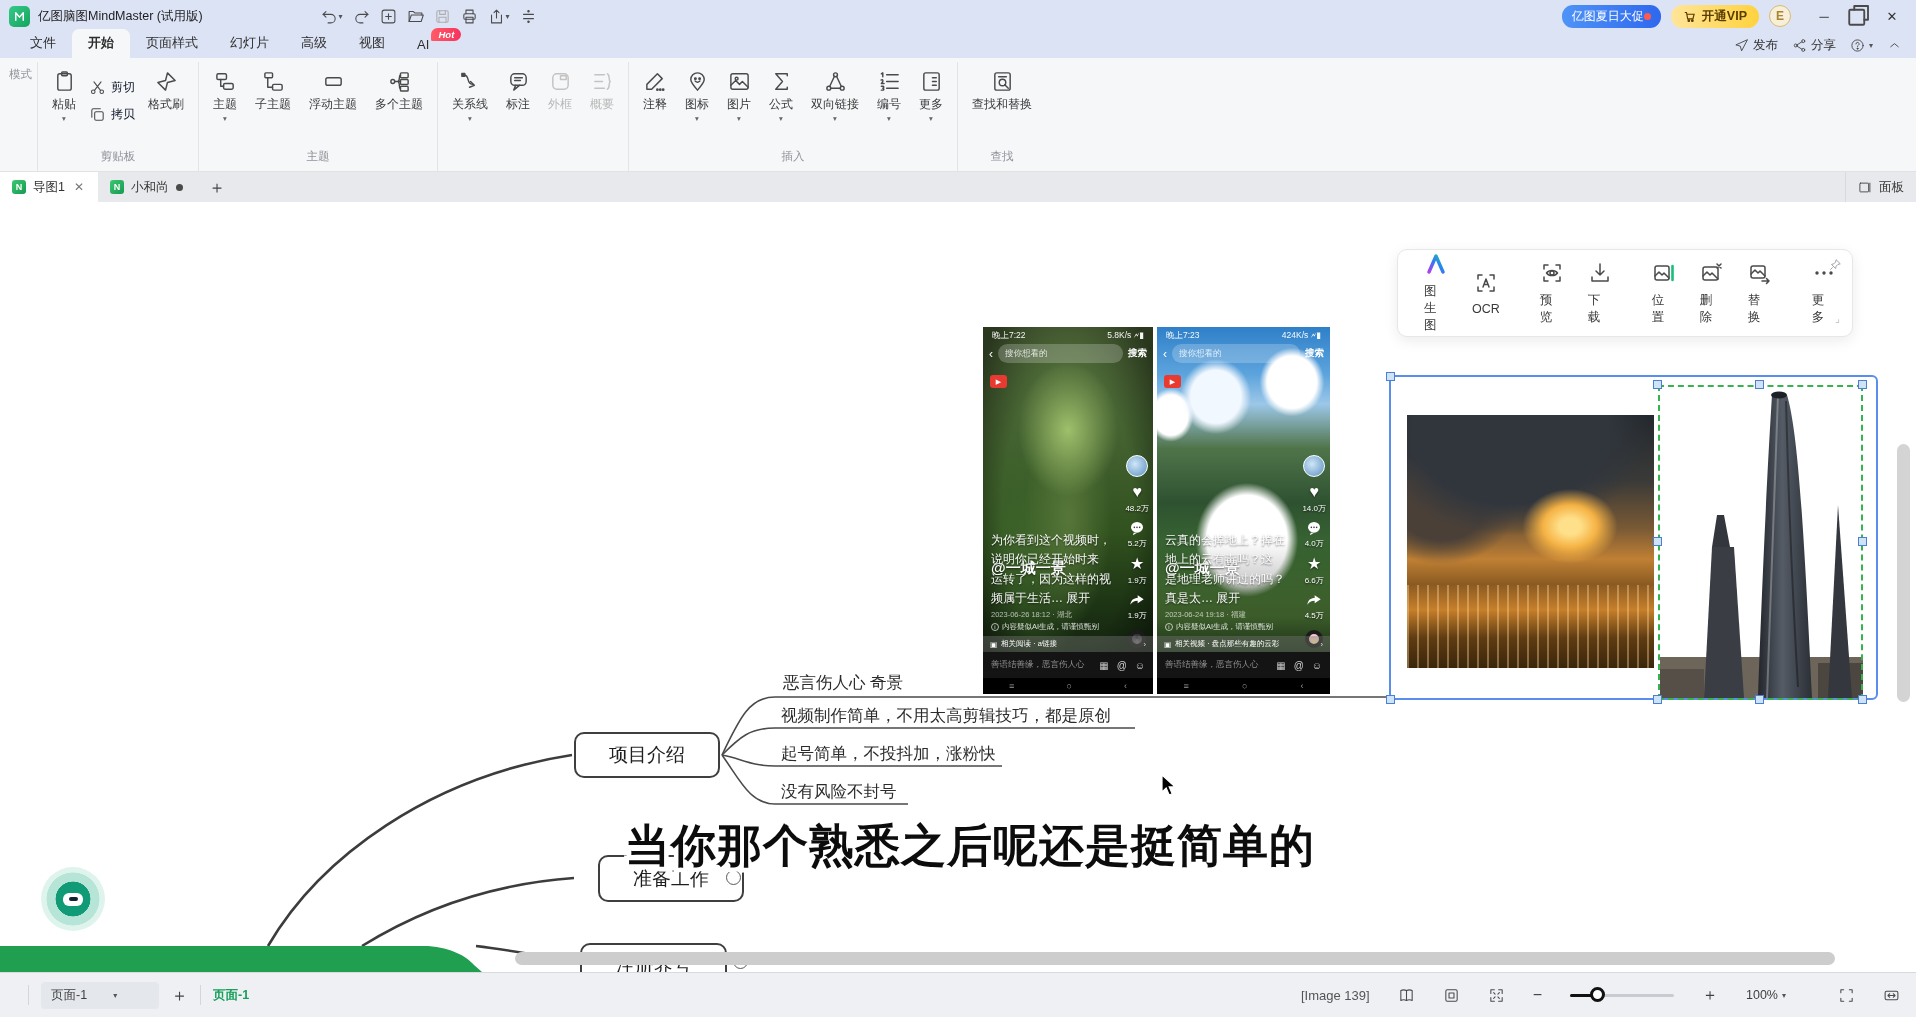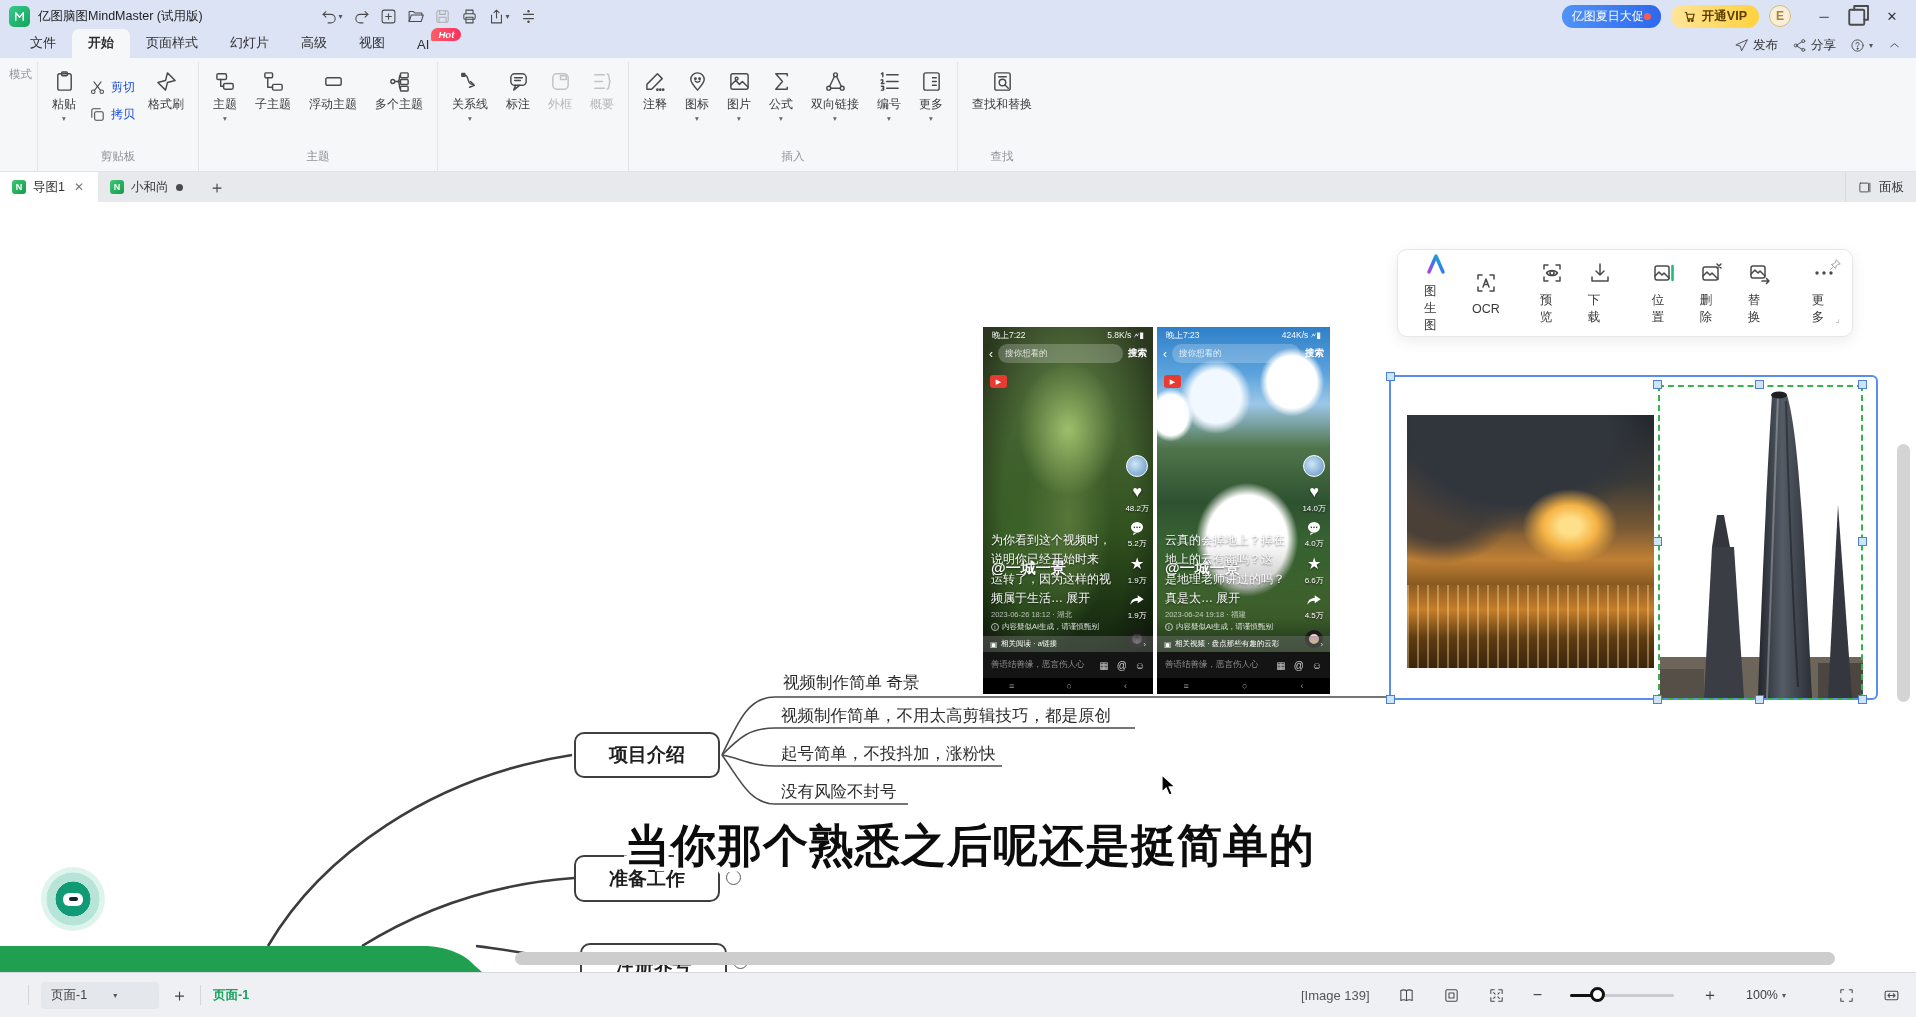--- a/index.html
+++ b/index.html
@@ -32,40 +32,40 @@
 
 .ribbon{height:114px;background:#f6f7f9;border-bottom:1px solid #e2e2e2;display:flex;padding:4px 4px 0}
 .rgroup{display:flex;flex-direction:column;border-right:1px solid #e4e4e6;padding:0 5px}
 .rgroup:last-child{border-right:none}
 .ritems{display:flex;align-items:flex-start;height:82px}
 .rb{display:flex;flex-direction:column;align-items:center;gap:3px;padding:8px 9px 2px;border-radius:4px;font-size:12px;color:#3a3a3a;white-space:nowrap}
 .rb.active{background:#e2e4e8}
 .rb svg{width:23px;height:23px}
 .rb .cr,.rs .cr{font-size:7.5px;color:#666;line-height:5px}
 .smallcol{display:flex;flex-direction:column;justify-content:center;gap:6px;height:78px}
-.rs{display:flex;align-items:center;gap:5px;font-size:12px;color:#1d4ed8;padding:2px 4px;white-space:nowrap}
+.rs{display:flex;align-items:center;gap:5px;font-size:12px;color:#0f172a;padding:2px 4px;white-space:nowrap}
 .rs svg{width:17px;height:17px}
 .dis{color:#b8b8b8}
 .dis svg{stroke:#c3c3c3}
 .rlabel{text-align:center;font-size:11.5px;color:#8f9398;padding:5px 0 4px}
 
 .tabbar{height:30px;background:#e7e9ed;display:flex;align-items:stretch;font-size:12.5px;color:#333}
 .tab{display:flex;align-items:center;gap:7px;padding:0 12px}
 .tab.active{background:#fff}
 .doc-ico{width:14px;height:14px;border-radius:3px;background:linear-gradient(135deg,#3cc873,#169a4e);color:#fff;font-size:9px;font-weight:bold;display:flex;align-items:center;justify-content:center}
 .tab-close{color:#777;font-size:12px;padding:0 2px}
 .tab-dot{width:7px;height:7px;border-radius:50%;background:#4a4a4a}
 .tab-add{display:flex;align-items:center;padding:0 14px;font-size:17px;color:#444}
 .tabbar-right{margin-left:auto;display:flex;align-items:center;gap:6px;padding:12px 12px;border-left:1px solid #d9dbdf}
 .tabbar-right svg{width:15px;height:15px}
 
 .canvas{position:relative;height:770px;background:#fff;overflow:hidden}
 .abs{position:absolute}
 .branch-label{position:absolute;font-size:16.5px;color:#2b2b2b;white-space:nowrap}
-.mnode{position:absolute;background:#fff;border:2.5px solid #3f3f3f;border-radius:10px;display:flex;align-items:center;justify-content:center;font-weight:bold;font-size:19px;color:#1e1e1e}
+.mnode{position:absolute;background:#fff;border:2.5px solid #3f3f3f;border-radius:10px;display:flex;align-items:center;justify-content:center;font-weight:normal;font-size:19px;color:#1e1e1e}
 .collapse-circle{position:absolute;width:15px;height:15px;border-radius:50%;border:1.5px solid #5a5a5a;background:#fff}
 .caption{position:absolute;left:480px;top:614px;width:980px;text-align:center;font-size:45px;font-weight:900;letter-spacing:1px}
 .caption .lay{position:absolute;left:0;right:0;top:0;white-space:nowrap}
 .caption .stroke{color:#fff;-webkit-text-stroke:9px #fff}
 .caption .fill{color:#0c0c0c}
 
 .phone{position:absolute;width:170px;height:367px;color:#fff;overflow:hidden;background:#000}
 .photo{position:absolute;inset:0}
 .p1 .photo{background:
  radial-gradient(transparent 55%,rgba(0,0,0,.5) 92%),
@@ -499,27 +499,27 @@
       <path d="M722,553 C740,578 750,602 775,602 H908"></path>
     </g>
     <g stroke="#3c3c3c" stroke-width="2.6" fill="none">
       <path d="M572,553 C430,575 320,655 268,744"></path>
       <path d="M574,676 C490,682 420,708 362,744"></path>
       <path d="M580,760 C540,754 510,748 476,744"></path>
     </g>
     <path d="M0,744 H428 C452,746 466,754 474,763 L482,770 H0 Z" fill="#1f9f4f"></path>
   </svg>
 
-  <span class="branch-label" style="left:783px;top:470px">视频制作简单 奇景</span>
+  <span class="branch-label" style="left:783px;top:470px">恶言伤人心 奇景</span>
   <span class="branch-label" style="left:781px;top:503px">视频制作简单，不用太高剪辑技巧，都是原创</span>
   <span class="branch-label" style="left:781px;top:541px">起号简单，不投抖加，涨粉快</span>
   <span class="branch-label" style="left:781px;top:579px">没有风险不封号</span>
 
   <div class="mnode" style="left:574px;top:530px;width:146px;height:46px">项目介绍</div>
-  <div class="mnode" style="left:574px;top:653px;width:146px;height:47px">准备工作</div>
+  <div class="mnode" style="left:598px;top:653px;width:146px;height:47px">准备工作</div>
   <span class="collapse-circle" style="left:726px;top:668px"></span>
   <div class="mnode" style="left:580px;top:741px;width:147px;height:46px">注册养号</div>
   <span class="collapse-circle" style="left:733px;top:752px"></span>
 
   <div class="phone p1" style="left:983px;top:125px">
     <div class="photo"></div>
     <div class="p-status">
         <span>晚上7:22</span>
         <span><span>5.8K/s</span> 🗲▮</span>
       </div>

